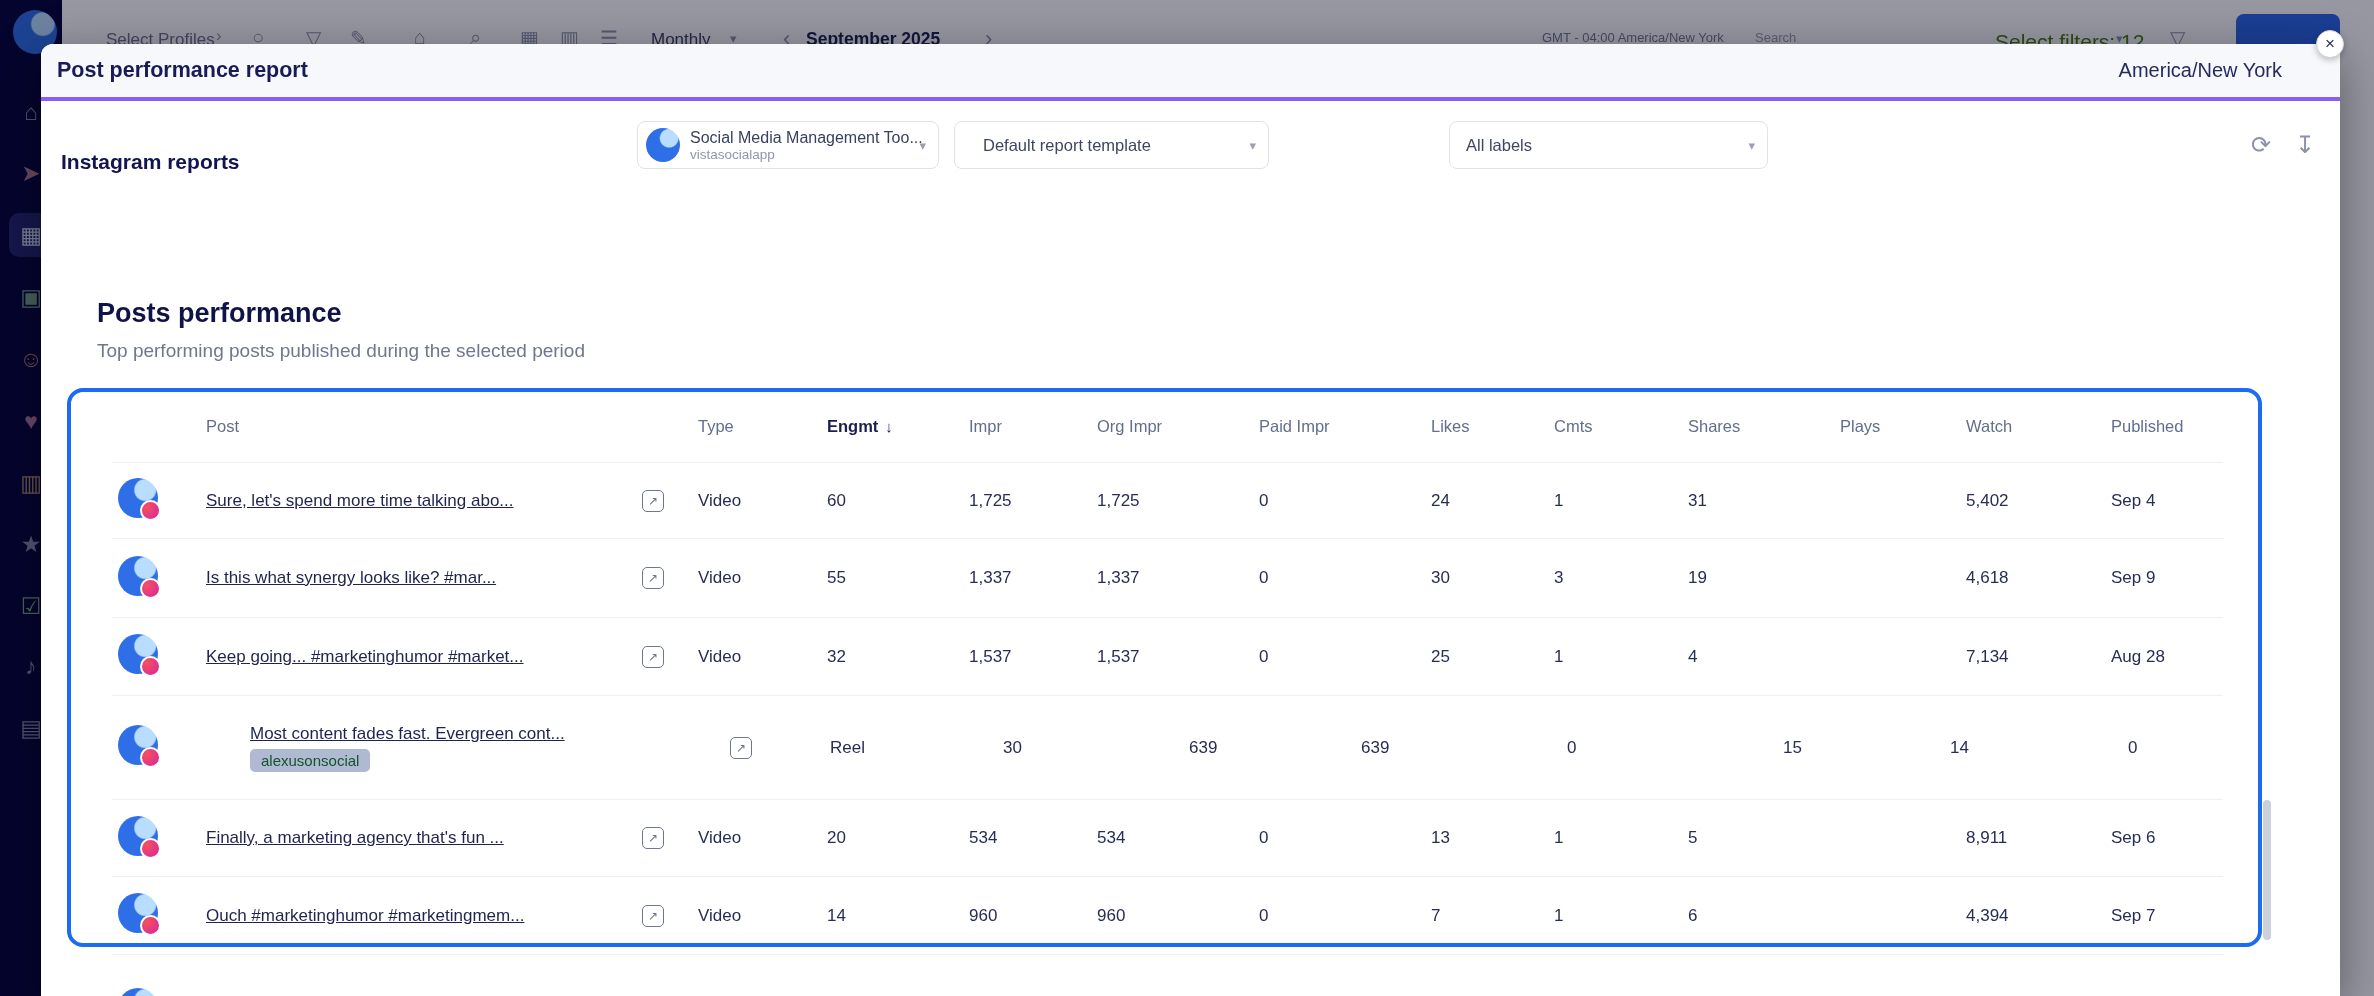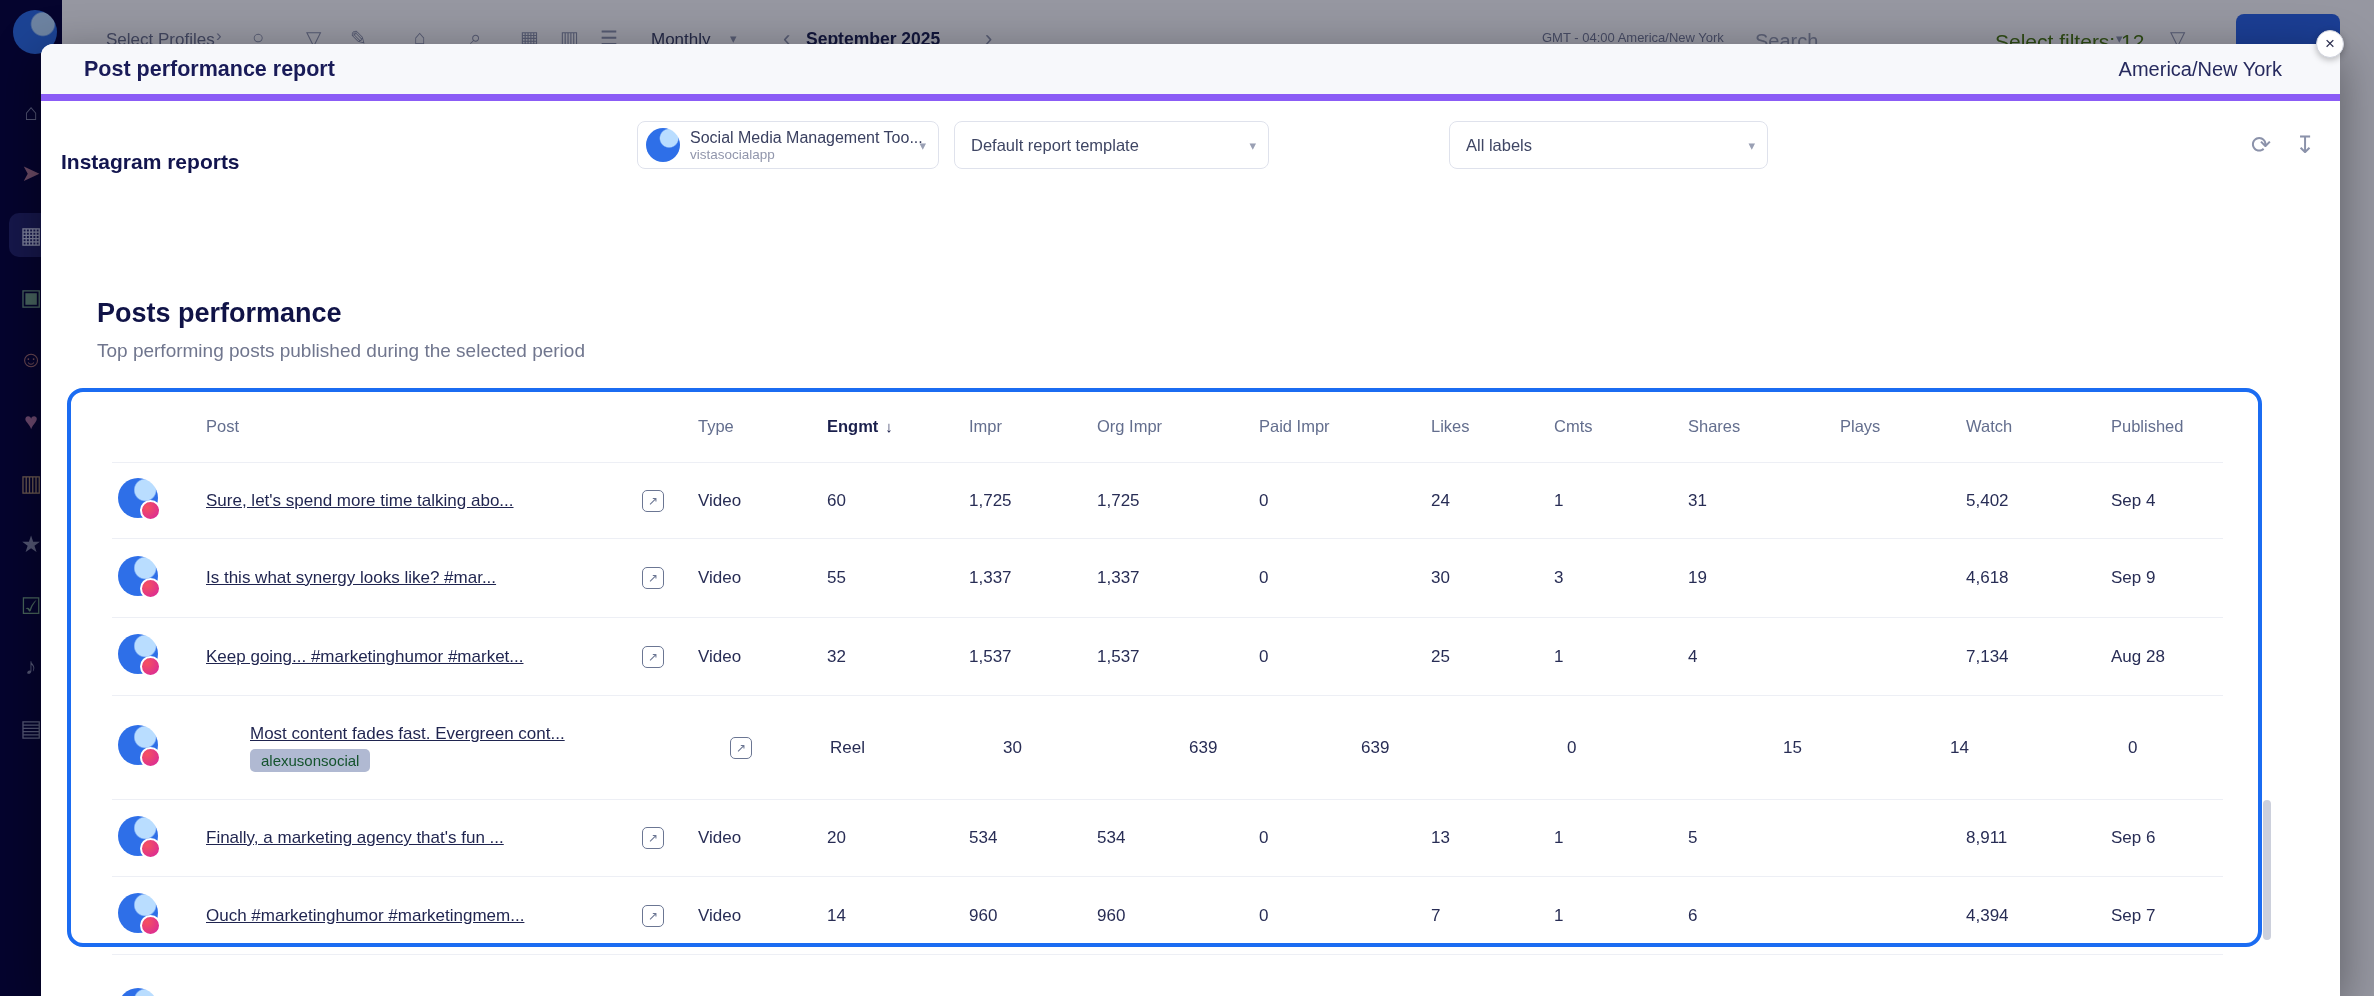--- a/index.html
+++ b/index.html
@@ -20,33 +20,33 @@
   .tb-icon{top:26px;font-size:20px;color:#9298af;}
   .tb-strong{top:29px;font-size:17.5px;font-weight:700;color:#1c2150;}
   .tb-btn{position:absolute;left:2174px;top:14px;width:104px;height:46px;border-radius:8px;
     background:#2c66e8;border:none;}
 
   .overlay{position:absolute;inset:0;background:rgba(5,6,30,0.42);z-index:4;}
 
   
   .modal{position:absolute;left:41px;top:44px;width:2299px;height:952px;background:#ffffff;
     border-radius:12px 12px 0 0;z-index:10;overflow:hidden;box-shadow:0 12px 48px rgba(0,0,0,.4);}
-  .modal-head{height:57px;background:#f7f8fb;border-bottom:7px solid #8b5cf6;
-    display:flex;align-items:center;padding:0 30px 0 43px;box-sizing:border-box;}
+  .modal-head{height:57px;background:#f7f8fb;border-bottom:4px solid #8b5cf6;
+    display:flex;align-items:center;padding:0 30px 0 16px;box-sizing:border-box;}
   .modal-title{font-size:21.5px;font-weight:700;color:#191b58;}
   .modal-tz{margin-left:auto;font-size:20px;color:#262a5e;margin-right:28px;}
 
   .controls{position:relative;height:88px;background:#fff;}
   .section-title{position:absolute;left:20px;top:50%;transform:translateY(-50%);
     font-size:21px;font-weight:700;color:#12154e;}
   .sel{position:absolute;top:20px;height:48px;box-sizing:border-box;border:1px solid #dfe2ec;
     border-radius:8px;background:#fff;display:flex;align-items:center;cursor:pointer;}
   .sel .chev{position:absolute;right:12px;font-size:13px;color:#9aa0b4;}
   .sel-profile{left:596px;width:302px;}
-  .sel-template{left:913px;width:315px;padding-left:16px;font-size:16.5px;color:#3f4664;}
+  .sel-template{left:913px;width:315px;padding-left:28px;font-size:16.5px;color:#3f4664;}
   .sel-labels{left:1408px;width:319px;padding-left:16px;font-size:16.5px;color:#3f4664;}
   .sel-dates{left:1746px;width:434px;padding-left:13px;font-size:15.5px;color:#3f4660;white-space:nowrap;}
   .p-avatar{width:34px;height:34px;border-radius:50%;margin:0 10px 0 8px;flex:0 0 auto;
     background:radial-gradient(circle at 68% 30%, #b9ddff 0 26%, #2e6fe8 30%);}
   .p-name{font-size:16px;color:#3a4060;line-height:19px;white-space:nowrap;}
   .p-handle{font-size:13.5px;color:#9196ac;line-height:16px;}
   .ctrl-icon{position:absolute;top:28px;font-size:24px;color:#8b92aa;background:none;border:none;cursor:pointer;line-height:30px;}
   .ic-refresh{left:2204px;}
   .ic-download{left:2248px;}
   .partial-divider{position:absolute;left:1204px;right:0;top:145px;height:1px;background:#e9ebf1;}
@@ -115,21 +115,21 @@
     <span class="tb tb-icon" style="left:408px;">⌕</span>
     <span class="tb tb-icon" style="left:458px;">▦</span>
     <span class="tb tb-icon" style="left:498px;">▥</span>
     <span class="tb tb-icon" style="left:538px;">☰</span>
     <span class="tb tb-text" style="left:589px;color:#3c4264;">Monthly</span>
     <span class="tb tb-icon" style="left:668px;font-size:13px;top:31px;">▾</span>
     <span class="tb tb-icon" style="left:721px;font-size:22px;">‹</span>
     <span class="tb tb-strong" style="left:744px;">September 2025</span>
     <span class="tb tb-icon" style="left:923px;font-size:22px;">›</span>
     <span class="tb tb-text" style="left:1468px;font-size:13px;color:#787e98;margin-left:12px;">GMT - 04:00 America/New York</span>
-    <span class="tb tb-text" style="left:1693px;font-size:20px;color:#9aa0b4;">Search</span>
+    <span class="tb tb-text" style="left:1693px;font-size:13px;color:#9aa0b4;">Search</span>
     <span class="tb tb-text" style="left:1921px;font-size:21px;color:#4d7c0f;margin-left:12px;">Select filters: 12</span>
     <span class="tb tb-icon" style="left:2054px;font-size:13px;top:31px;">▾</span>
     <span class="tb tb-icon" style="left:2108px;">▽</span>
     <button class="tb-btn"></button>
   </header>
 
   <div class="overlay"></div>
 
   <div class="modal">
 

